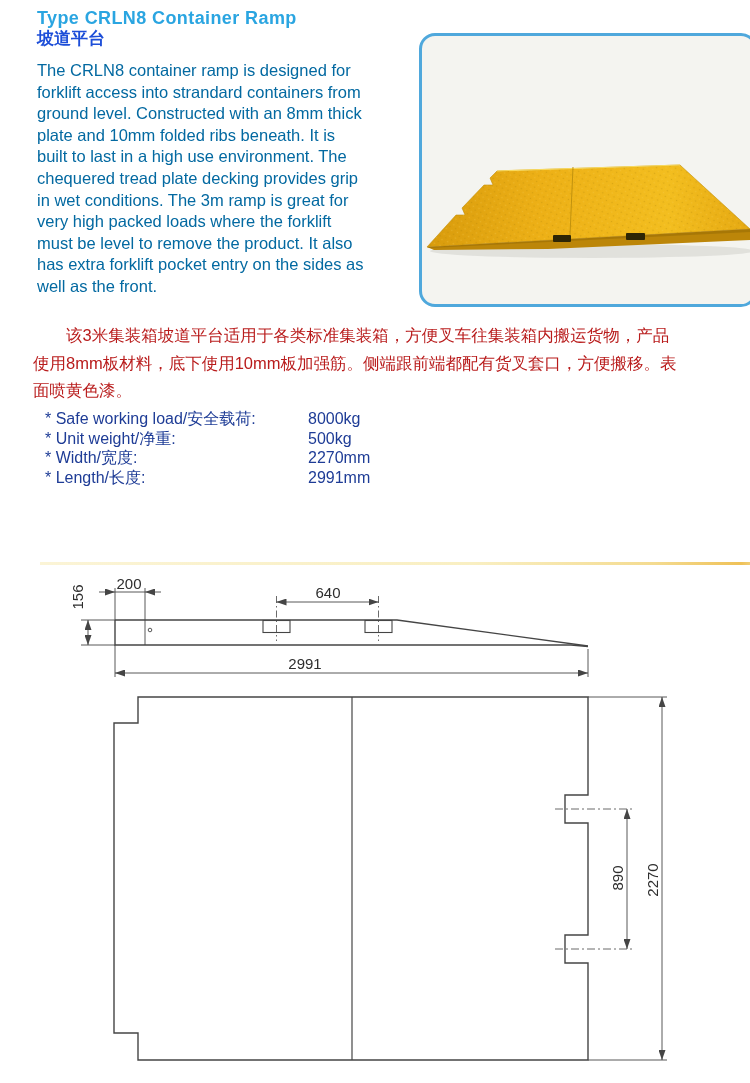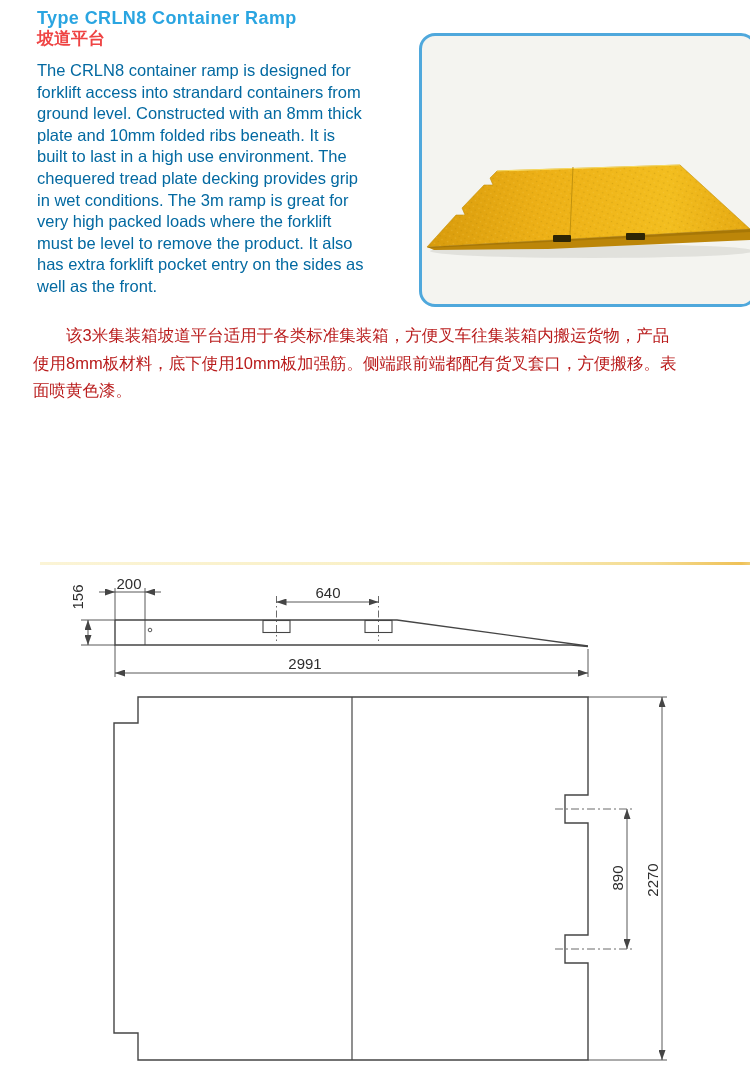--- a/index.html
+++ b/index.html
@@ -1,20 +1,20 @@
 <!DOCTYPE html>
 <html><head>
 <meta charset="utf-8">
 <style>
   html,body{margin:0;padding:0;background:#ffffff;}
   .page{position:relative;width:750px;height:1083px;background:#ffffff;overflow:hidden;
         font-family:"Liberation Sans", sans-serif;margin-left:15px;}
   .title-en{position:absolute;left:22px;top:8px;font-size:18px;font-weight:700;
         letter-spacing:0.4px;color:#2AA5E1;}
-  .title-zh{position:absolute;left:22px;top:27px;font-size:17px;font-weight:700;color:#ef4444;}
+  .title-zh{position:absolute;left:22px;top:27px;font-size:17px;font-weight:700;color:#1d4ed8;}
   .desc-en{position:absolute;left:22px;top:60px;width:420px;font-size:16.5px;line-height:21.6px;
         color:#0369a1;white-space:pre-line;z-index:1;}
   .photo-box{position:absolute;left:404px;top:33px;width:332px;height:268px;background:#F4F4F0;
         border:3px solid #4FA8DC;border-radius:16px;overflow:hidden;z-index:2;}
   .desc-zh{position:absolute;left:18px;top:322px;width:712px;font-size:16.5px;line-height:27.5px;
         color:#b91c1c;white-space:pre-line;}
   .specs{position:absolute;left:30px;top:409px;font-size:16px;color:#1E3C96;}
   .spec-row{display:flex;height:19.5px;line-height:19.5px;}
   .spec-label{width:263px;}
   .divider{position:absolute;left:25px;top:562px;width:723px;height:3px;
@@ -66,20 +66,38 @@
       <rect x="131" y="199" width="18" height="7" rx="1" fill="#2E2605"></rect>
       <rect x="204" y="197" width="19" height="7" rx="1" fill="#2E2605"></rect>
       <line x1="151" y1="131" x2="148" y2="199" stroke="#C1920E" stroke-width="1"></line>
     </svg>
   </div>
 
   <div class="desc-zh">　　该3米集装箱坡道平台适用于各类标准集装箱，方便叉车往集装箱内搬运货物，产品
 使用8mm板材料，底下使用10mm板加强筋。侧端跟前端都配有货叉套口，方便搬移。表
 面喷黄色漆。</div>
 
+  <div class="specs">
+    <div class="spec-row">
+      <div class="spec-label">* Safe working load/安全载荷:</div>
+      <div class="spec-value">8000kg</div>
+    </div>
+    <div class="spec-row">
+      <div class="spec-label">* Unit weight/净重:</div>
+      <div class="spec-value">500kg</div>
+    </div>
+    <div class="spec-row">
+      <div class="spec-label">* Width/宽度:</div>
+      <div class="spec-value">2270mm</div>
+    </div>
+    <div class="spec-row">
+      <div class="spec-label">* Length/长度:</div>
+      <div class="spec-value">2991mm</div>
+    </div>
+  </div>
 
   <div class="divider"></div>
 
   <svg class="drawing" width="750" height="528" viewBox="0 555 750 528">
     <defs>
       <marker id="ae" markerUnits="userSpaceOnUse" markerWidth="10" markerHeight="7" refX="10" refY="3.5" orient="auto">
           <path d="M0,0 L10,3.5 L0,7 Z" fill="#454545"></path>
         </marker>
       <marker id="as" markerUnits="userSpaceOnUse" markerWidth="10" markerHeight="7" refX="0" refY="3.5" orient="auto">
           <path d="M10,0 L0,3.5 L10,7 Z" fill="#454545"></path>

